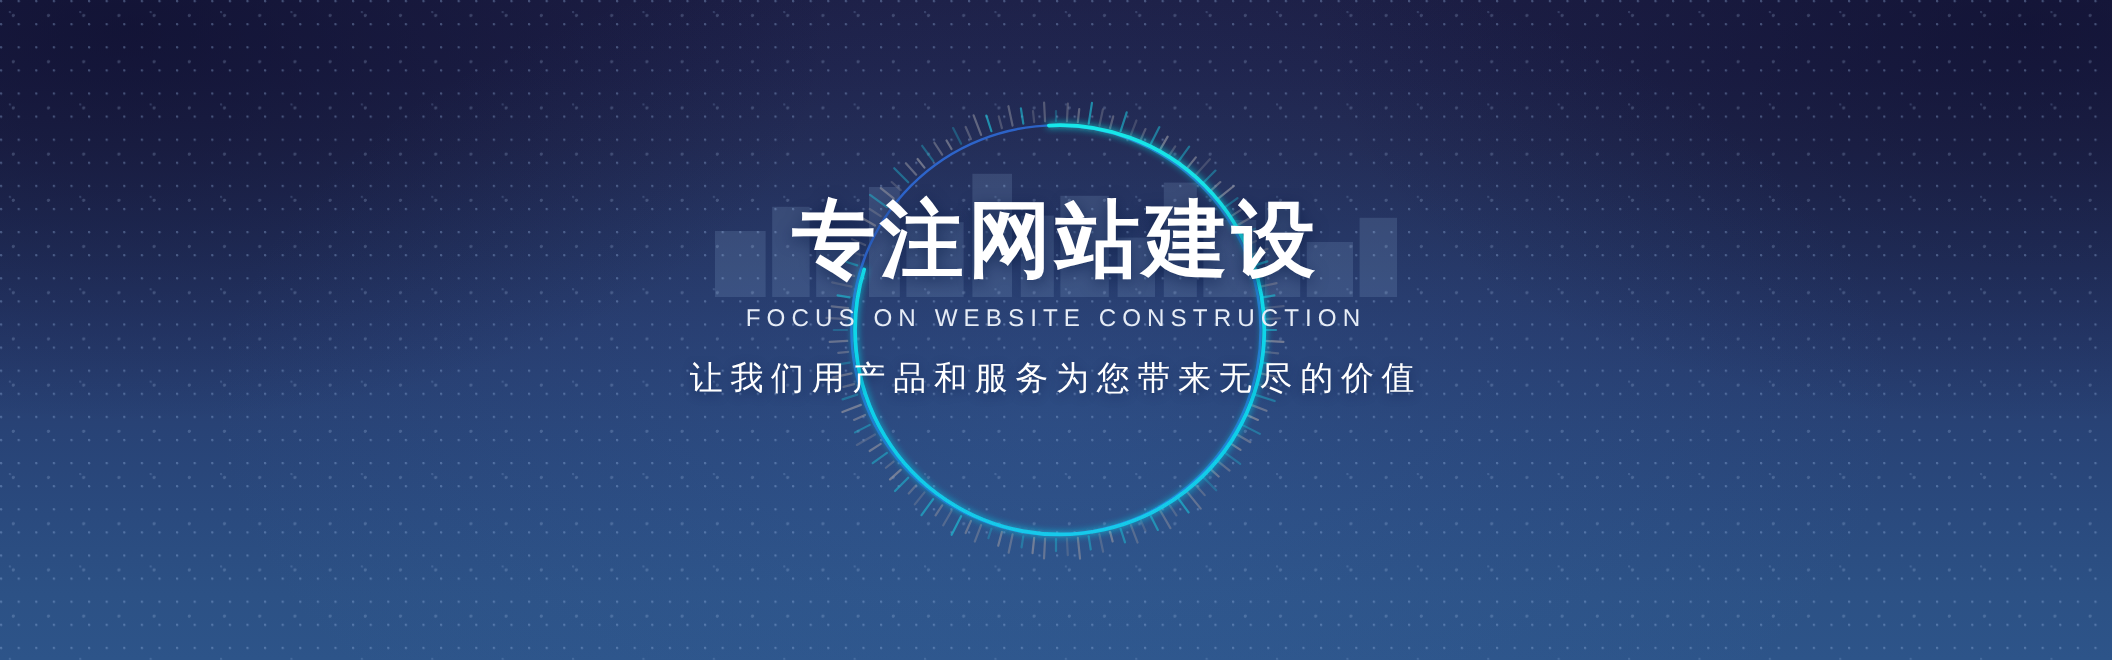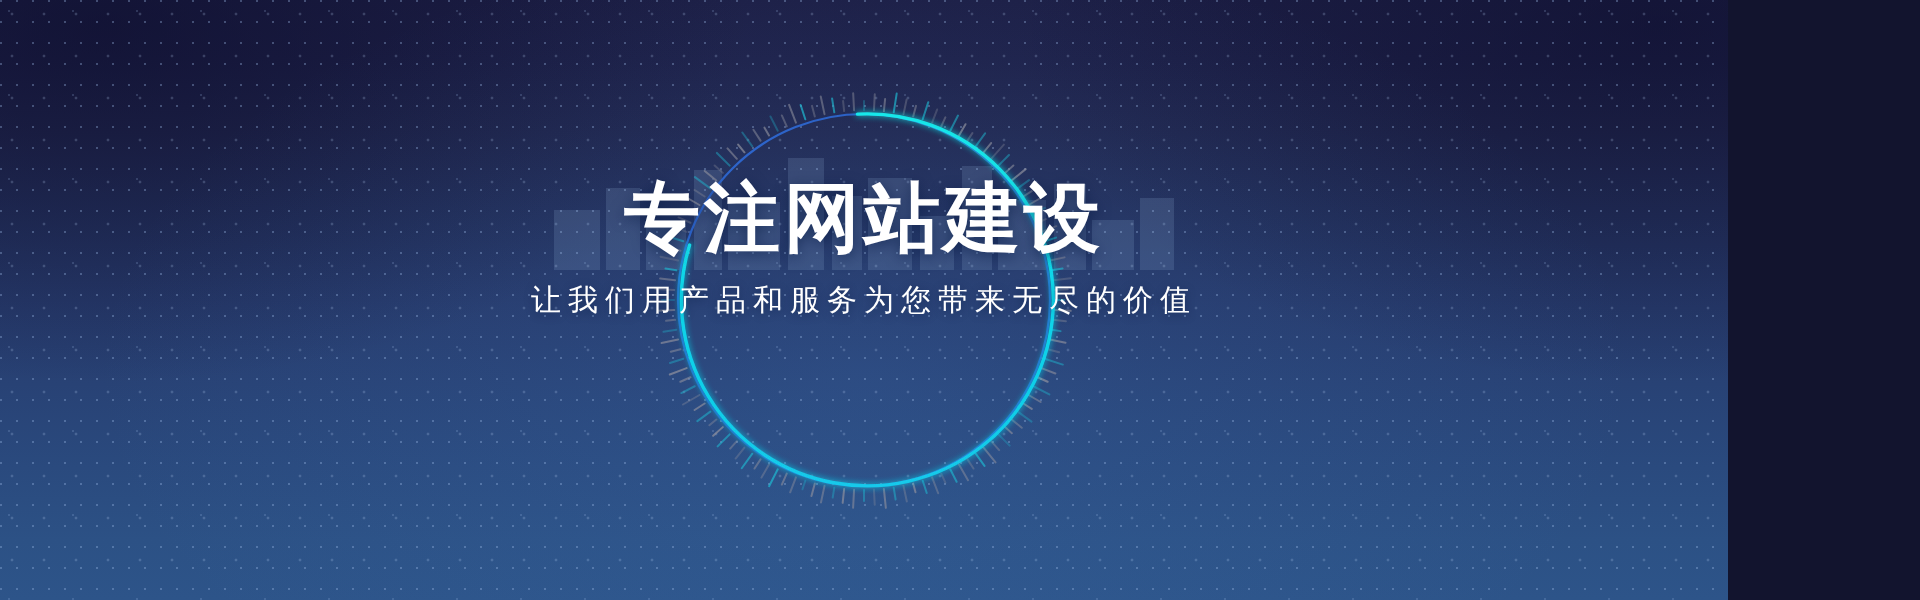--- a/index.html
+++ b/index.html
@@ -2,21 +2,21 @@
 <html><head>
 <meta charset="utf-8">
 <style>
   html, body {
     margin: 0;
     padding: 0;
     background: #12142e;
   }
   #banner {
     position: relative;
-    width: 1728px;
+    width: 1920px;
     height: 600px;
     overflow: hidden;
     font-family: "Liberation Sans", "DejaVu Sans", sans-serif;
     background: linear-gradient(180deg,
         #1d1f46 0%,
         #1e2149 10%,
         #21274f 22%,
         #23305c 36%,
         #26396a 50%,
         #284275 64%,
@@ -302,16 +302,17 @@
           <line x1="205.06" y1="25.26" x2="204.17" y2="8.28" stroke="#8d8f9d" stroke-width="2" stroke-linecap="round" opacity="0.47"></line>
         </g>
 
       <path d="M 208.5 29.1
                A 186 186 0 1 1 40.6 160.0" fill="none" stroke="url(#arcGrad)" stroke-width="3.4" stroke-linecap="round" filter="url(#glow)" opacity="0.95"></path>
     </svg>
   </div>
 
   <div class="content">
     <h1 class="headline">专注网站建设</h1>
+    <div class="subline">FOCUS ON WEBSITE CONSTRUCTION</div>
     <div class="tagline">让我们用产品和服务为您带来无尽的价值</div>
   </div>
 
 </div>
 
 </body></html>

